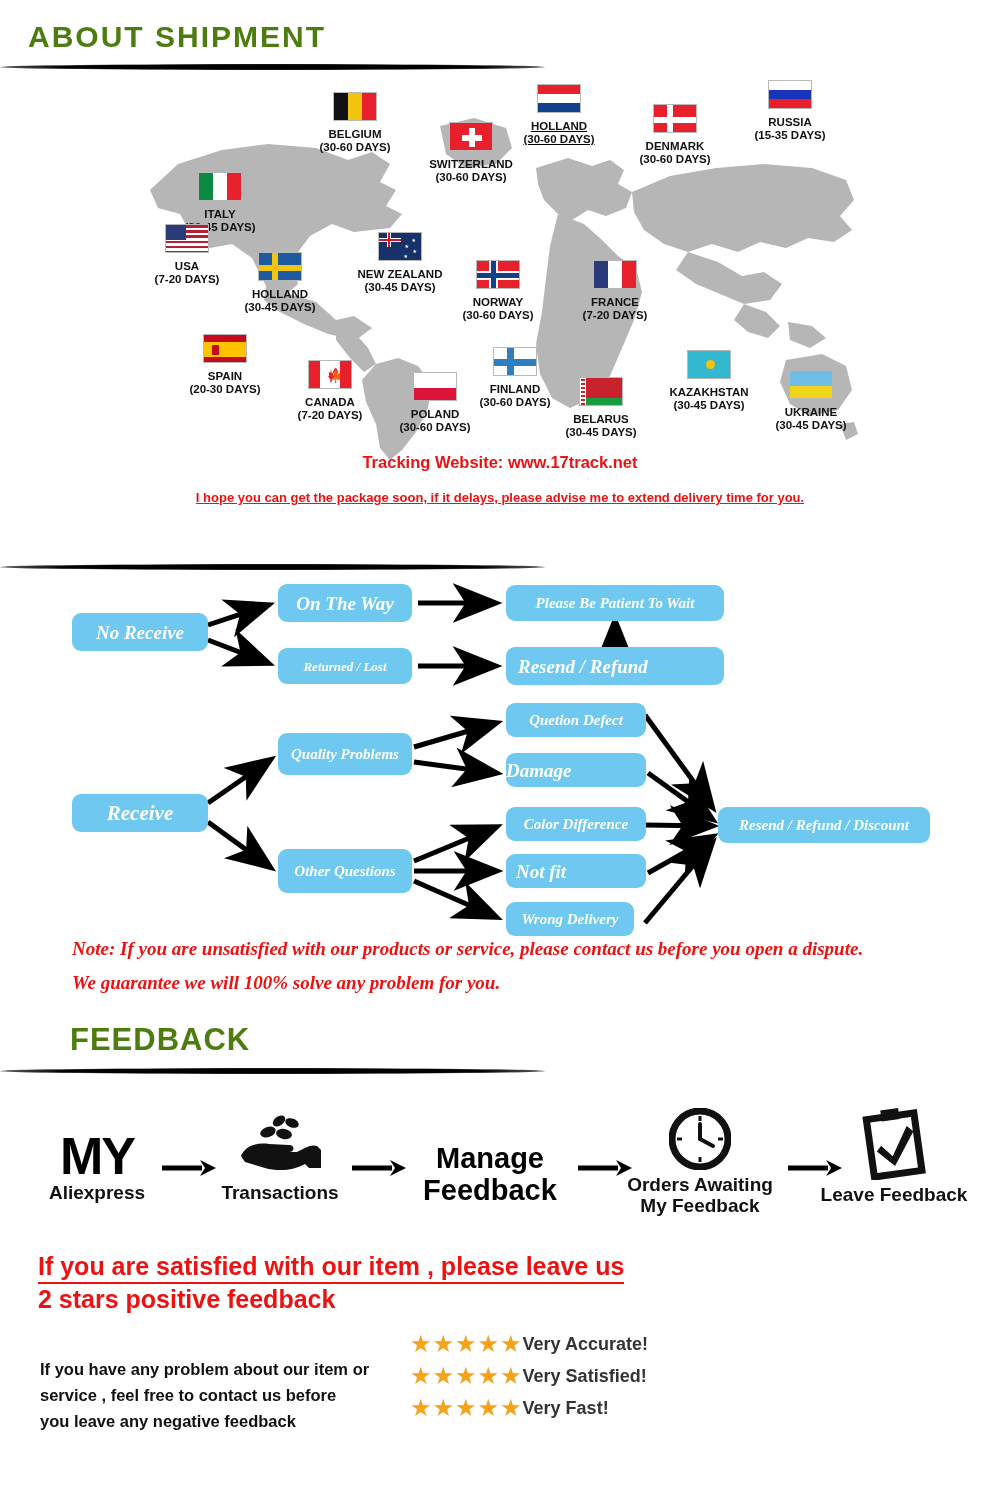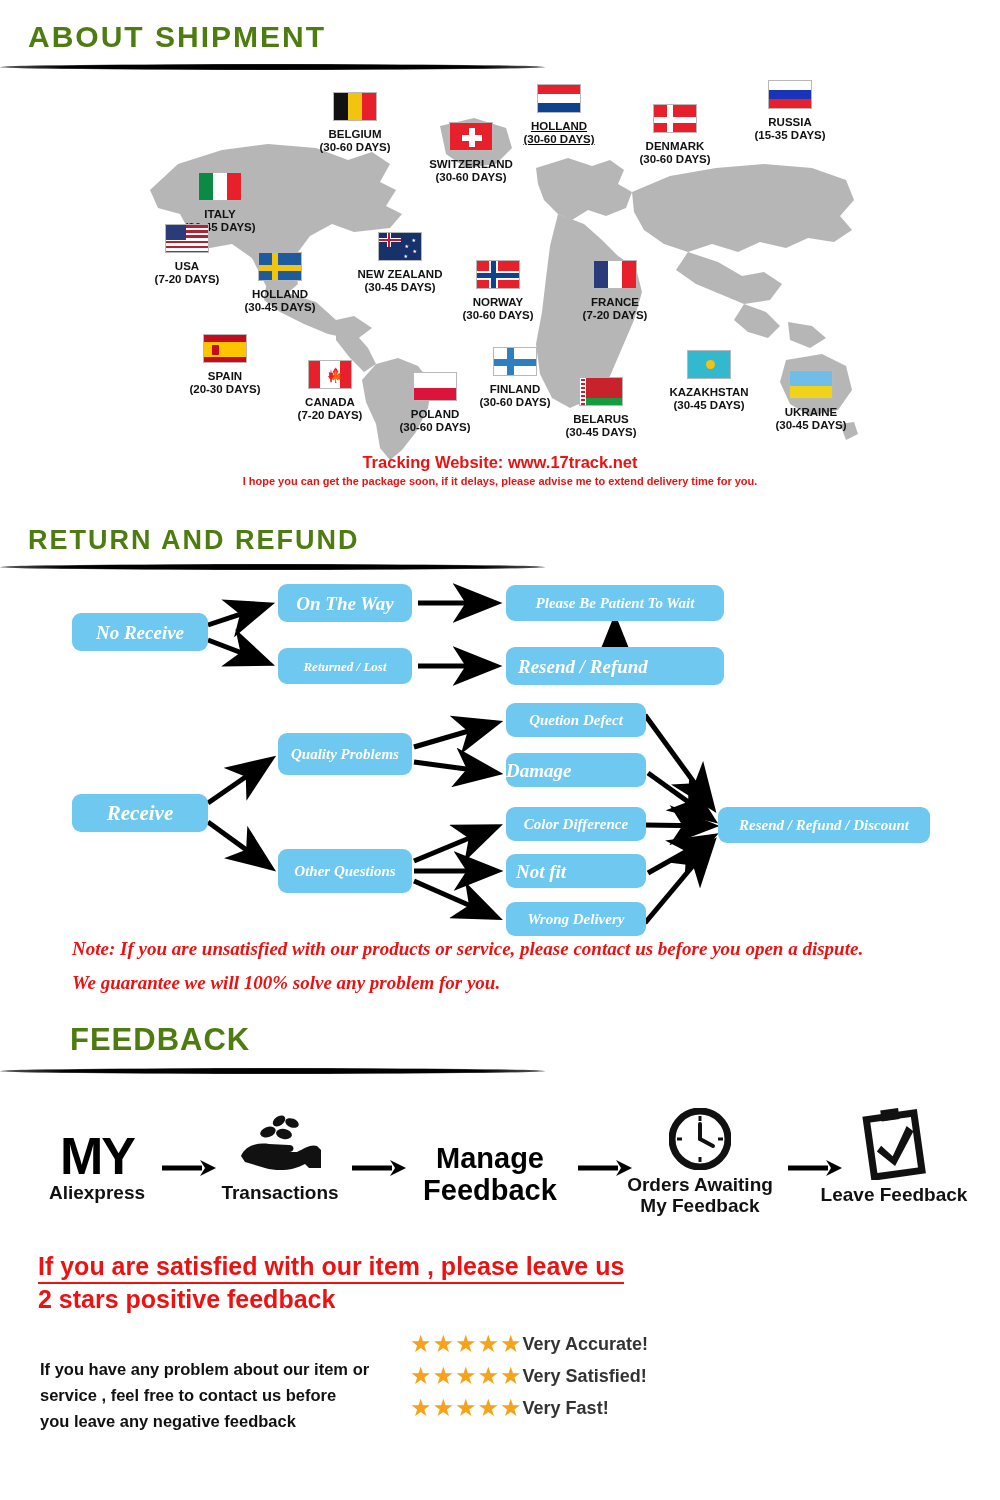--- a/index.html
+++ b/index.html
@@ -50,21 +50,21 @@
   .h3 { display: flex; flex-direction: column; width: 100%; height: 100%; }
   .h3 > i { flex: 1; display: block; }
 
   
   .redline {
     position: absolute; color: #ee1111; font-weight: bold;
     font-family: "Liberation Sans", sans-serif;
     text-align: center; width: 100%;
   }
   #track-line { top: 453px; font-size: 16.5px; }
-  #hope-line  { top: 475px; font-size: 11px; }
+  #hope-line  { top: 490px; font-size: 13px; text-decoration: underline; }
 
   
   #flow { position: absolute; left: 0; top: 575px; width: 1000px; height: 360px; }
   .node {
     position: absolute;
     background: #6ec8ef;
     border-radius: 9px;
     color: #ffffff;
     font-family: "Liberation Serif", serif;
     font-style: italic; font-weight: bold;
@@ -385,21 +385,20 @@
       <div class="flabel">
         <span>UKRAINE</span><br>
         <span class="d">(30-45 DAYS)</span>
       </div>
     </div>
   </div>
 
   <div class="redline" id="track-line">Tracking Website: www.17track.net</div>
   <div class="redline" id="hope-line">I hope you can get the package soon, if it delays, please advise me to extend delivery time for you.</div>
 
-  <div class="sec-head" id="h-return">RETURN AND REFUND</div>
   <div class="sec-rule" id="rule-return"></div>
 
   <div id="flow">
     <svg viewBox="0 0 1000 360">
       <defs>
         <marker id="ah" markerWidth="10" markerHeight="8" refX="8.5" refY="4" orient="auto">
           <path d="M0,0 L10,4 L0,8 L2.6,4 Z" fill="#000"></path>
         </marker>
       </defs>
       <g stroke="#000" stroke-width="5" fill="none" marker-end="url(#ah)">
@@ -462,21 +461,21 @@
     </div>
     <div class="node" style="left:506px;top:178px;width:140px;height:34px;font-size:19px;justify-content:flex-start;">
       <span>Damage</span>
     </div>
     <div class="node" style="left:506px;top:232px;width:140px;height:34px;font-size:15px;">
       <span>Color Difference</span>
     </div>
     <div class="node" style="left:506px;top:279px;width:140px;height:34px;font-size:19px;justify-content:flex-start;padding-left:10px;">
       <span>Not fit</span>
     </div>
-    <div class="node" style="left:506px;top:327px;width:140px;height:34px;font-size:15px;">
+    <div class="node" style="left:506px;top:327px;width:128px;height:34px;font-size:15px;">
       <span>Wrong Delivery</span>
     </div>
     <div class="node" style="left:718px;top:232px;width:212px;height:36px;font-size:15px;">
       <span>Resend / Refund / Discount</span>
     </div>
   </div>
 
   <div class="note" id="note1">Note: If you are unsatisfied with our products or service, please contact us before you open a dispute.</div>
   <div class="note" id="note2">We guarantee we will 100% solve any problem for you.</div>
 

